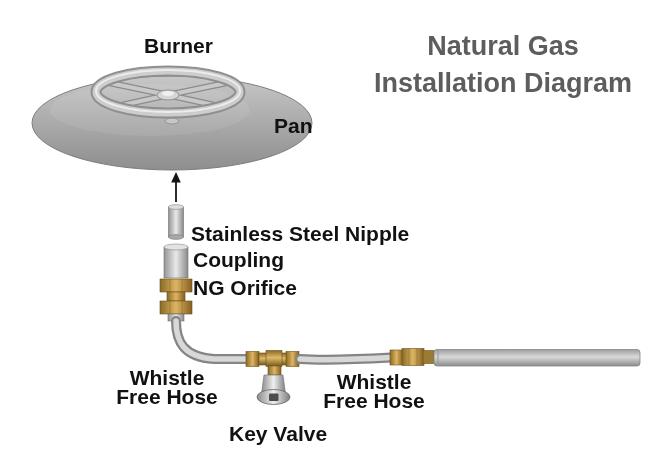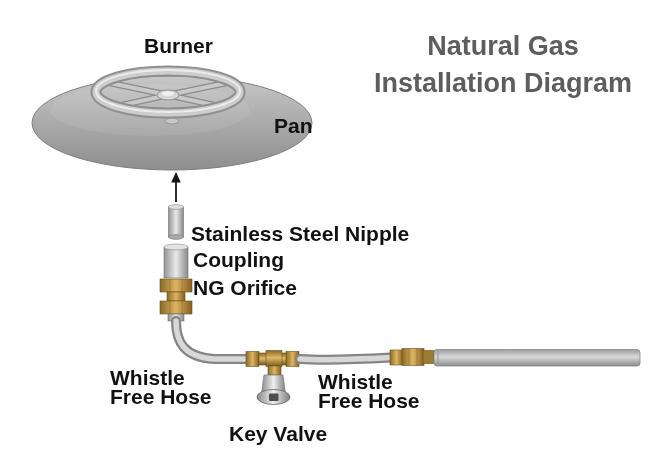--- a/index.html
+++ b/index.html
@@ -21,21 +21,21 @@
     top: 0;
   }
   .lbl {
     position: absolute;
     color: #111111;
     font-weight: 700;
     font-size: 21px;
     line-height: 19px;
     white-space: nowrap;
   }
-  .lbl.center { text-align: left; white-space: normal; }
+  .lbl.center { text-align: center; white-space: normal; }
   #title-block {
     position: absolute;
     left: 350px;
     top: 28px;
     width: 306px;
     text-align: center;
     color: #5d5d5d;
     font-weight: 700;
     font-size: 27px;
     line-height: 37px;

